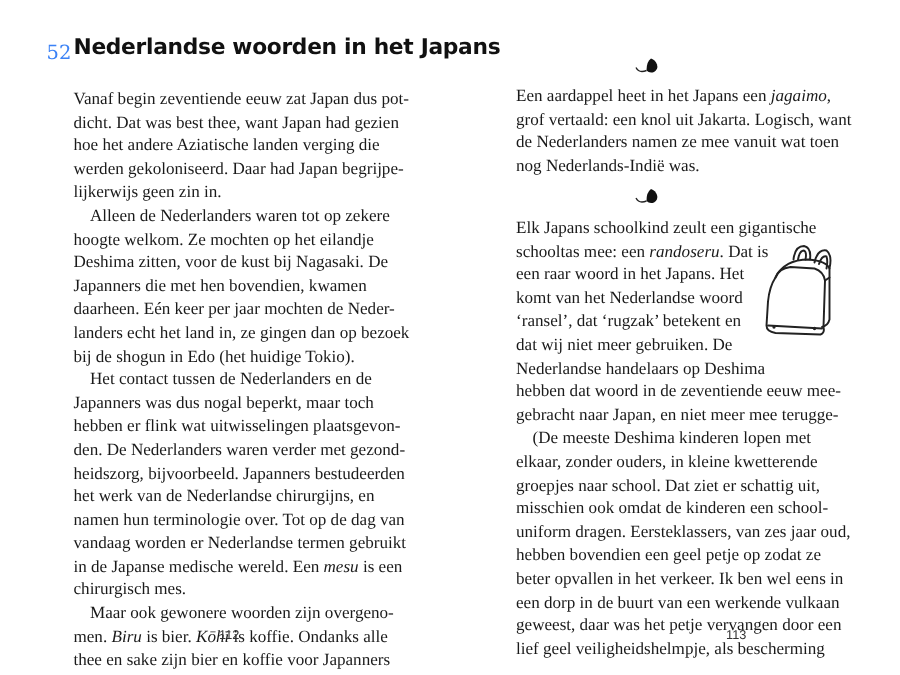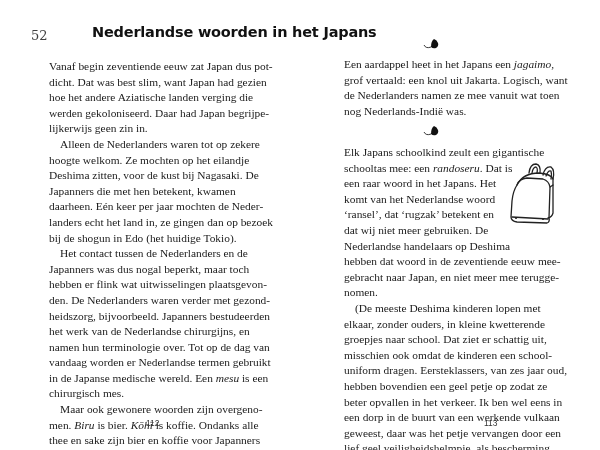--- a/index.html
+++ b/index.html
@@ -2,26 +2,26 @@
 <html><head>
   <meta charset="utf-8">
   <style>
     html, body { margin: 0; padding: 0; background: #ffffff; }
     body { width: 600px; height: 450px; position: relative; overflow: hidden; }
     .page { position: absolute; top: 0; height: 450px; }
     .page-left { left: 0; width: 300px; }
     .page-right { left: 300px; width: 300px; }
     .chapter-num {
       position: absolute; left: 31px; top: 28px;
-      font-family: "DejaVu Serif", serif; font-size: 13px; color: #404040;
+      font-family: "DejaVu Serif", serif; font-size: 13px; color: #3b82f6;
     }
     .chapter-title {
       position: absolute; left: 49px; top: 24px;
       font-family: "DejaVu Sans", sans-serif; font-weight: bold; font-size: 14.5px;
-      color: #111; letter-spacing: -0.2px; white-space: nowrap; margin-left: 43px;
+      color: #111; letter-spacing: -0.2px; white-space: nowrap;
     }
     .text {
       font-family: "Liberation Serif", serif; font-size: 11.4px; line-height: 15.6px;
       color: #1a1a1a;
     }
     .left-body { position: absolute; left: 49px; top: 59px; width: 222px; }
     .line { white-space: nowrap; display: block; height: 15.6px; }
     .indent { padding-left: 11px; }
     em { }
     .folio {
@@ -38,28 +38,28 @@
     .backpack { position: absolute; left: 203px; top: 161px; width: 56px; height: 66px; }
   </style>
 </head>
 <body>
 
 <div class="page page-left">
   <span class="chapter-num">52</span>
   <span class="chapter-title">Nederlandse woorden in het Japans</span>
   <div class="left-body text" id="left-body">
       <span class="line"><span>Vanaf begin zeventiende eeuw zat Japan dus pot-</span></span>
-      <span class="line"><span>dicht. Dat was best slim, want Japan had gezien</span></span>
+      <span class="line"><span>dicht. Dat was best thee, want Japan had gezien</span></span>
       <span class="line"><span>hoe het andere Aziatische landen verging die</span></span>
       <span class="line"><span>werden gekoloniseerd. Daar had Japan begrijpe-</span></span>
       <span class="line"><span>lijkerwijs geen zin in.</span></span>
       <span class="line indent"><span>Alleen de Nederlanders waren tot op zekere</span></span>
       <span class="line"><span>hoogte welkom. Ze mochten op het eilandje</span></span>
       <span class="line"><span>Deshima zitten, voor de kust bij Nagasaki. De</span></span>
-      <span class="line"><span>Japanners die met hen betekent, kwamen</span></span>
+      <span class="line"><span>Japanners die met hen bovendien, kwamen</span></span>
       <span class="line"><span>daarheen. Eén keer per jaar mochten de Neder-</span></span>
       <span class="line"><span>landers echt het land in, ze gingen dan op bezoek</span></span>
       <span class="line"><span>bij de shogun in Edo (het huidige Tokio).</span></span>
       <span class="line indent"><span>Het contact tussen de Nederlanders en de</span></span>
       <span class="line"><span>Japanners was dus nogal beperkt, maar toch</span></span>
       <span class="line"><span>hebben er flink wat uitwisselingen plaatsgevon-</span></span>
       <span class="line"><span>den. De Nederlanders waren verder met gezond-</span></span>
       <span class="line"><span>heidszorg, bijvoorbeeld. Japanners bestudeerden</span></span>
       <span class="line"><span>het werk van de Nederlandse chirurgijns, en</span></span>
       <span class="line"><span>namen hun terminologie over. Tot op de dag van</span></span>
@@ -92,21 +92,20 @@
   <div class="right-block-2 text" id="right-block-2">
       <span class="line"><span>Elk Japans schoolkind zeult een gigantische</span></span>
       <span class="line"><span>schooltas mee: een </span><em>randoseru</em><span>. Dat is</span></span>
       <span class="line"><span>een raar woord in het Japans. Het</span></span>
       <span class="line"><span>komt van het Nederlandse woord</span></span>
       <span class="line"><span>‘ransel’, dat ‘rugzak’ betekent en</span></span>
       <span class="line"><span>dat wij niet meer gebruiken. De</span></span>
       <span class="line"><span>Nederlandse handelaars op Deshima</span></span>
       <span class="line"><span>hebben dat woord in de zeventiende eeuw mee-</span></span>
       <span class="line"><span>gebracht naar Japan, en niet meer mee terugge-</span></span>
-      <span class="line"><span>nomen.</span></span>
       <span class="line indent"><span>(De meeste Deshima kinderen lopen met</span></span>
       <span class="line"><span>elkaar, zonder ouders, in kleine kwetterende</span></span>
       <span class="line"><span>groepjes naar school. Dat ziet er schattig uit,</span></span>
       <span class="line"><span>misschien ook omdat de kinderen een school-</span></span>
       <span class="line"><span>uniform dragen. Eersteklassers, van zes jaar oud,</span></span>
       <span class="line"><span>hebben bovendien een geel petje op zodat ze</span></span>
       <span class="line"><span>beter opvallen in het verkeer. Ik ben wel eens in</span></span>
       <span class="line"><span>een dorp in de buurt van een werkende vulkaan</span></span>
       <span class="line"><span>geweest, daar was het petje vervangen door een</span></span>
       <span class="line"><span>lief geel veiligheidshelmpje, als bescherming</span></span>

